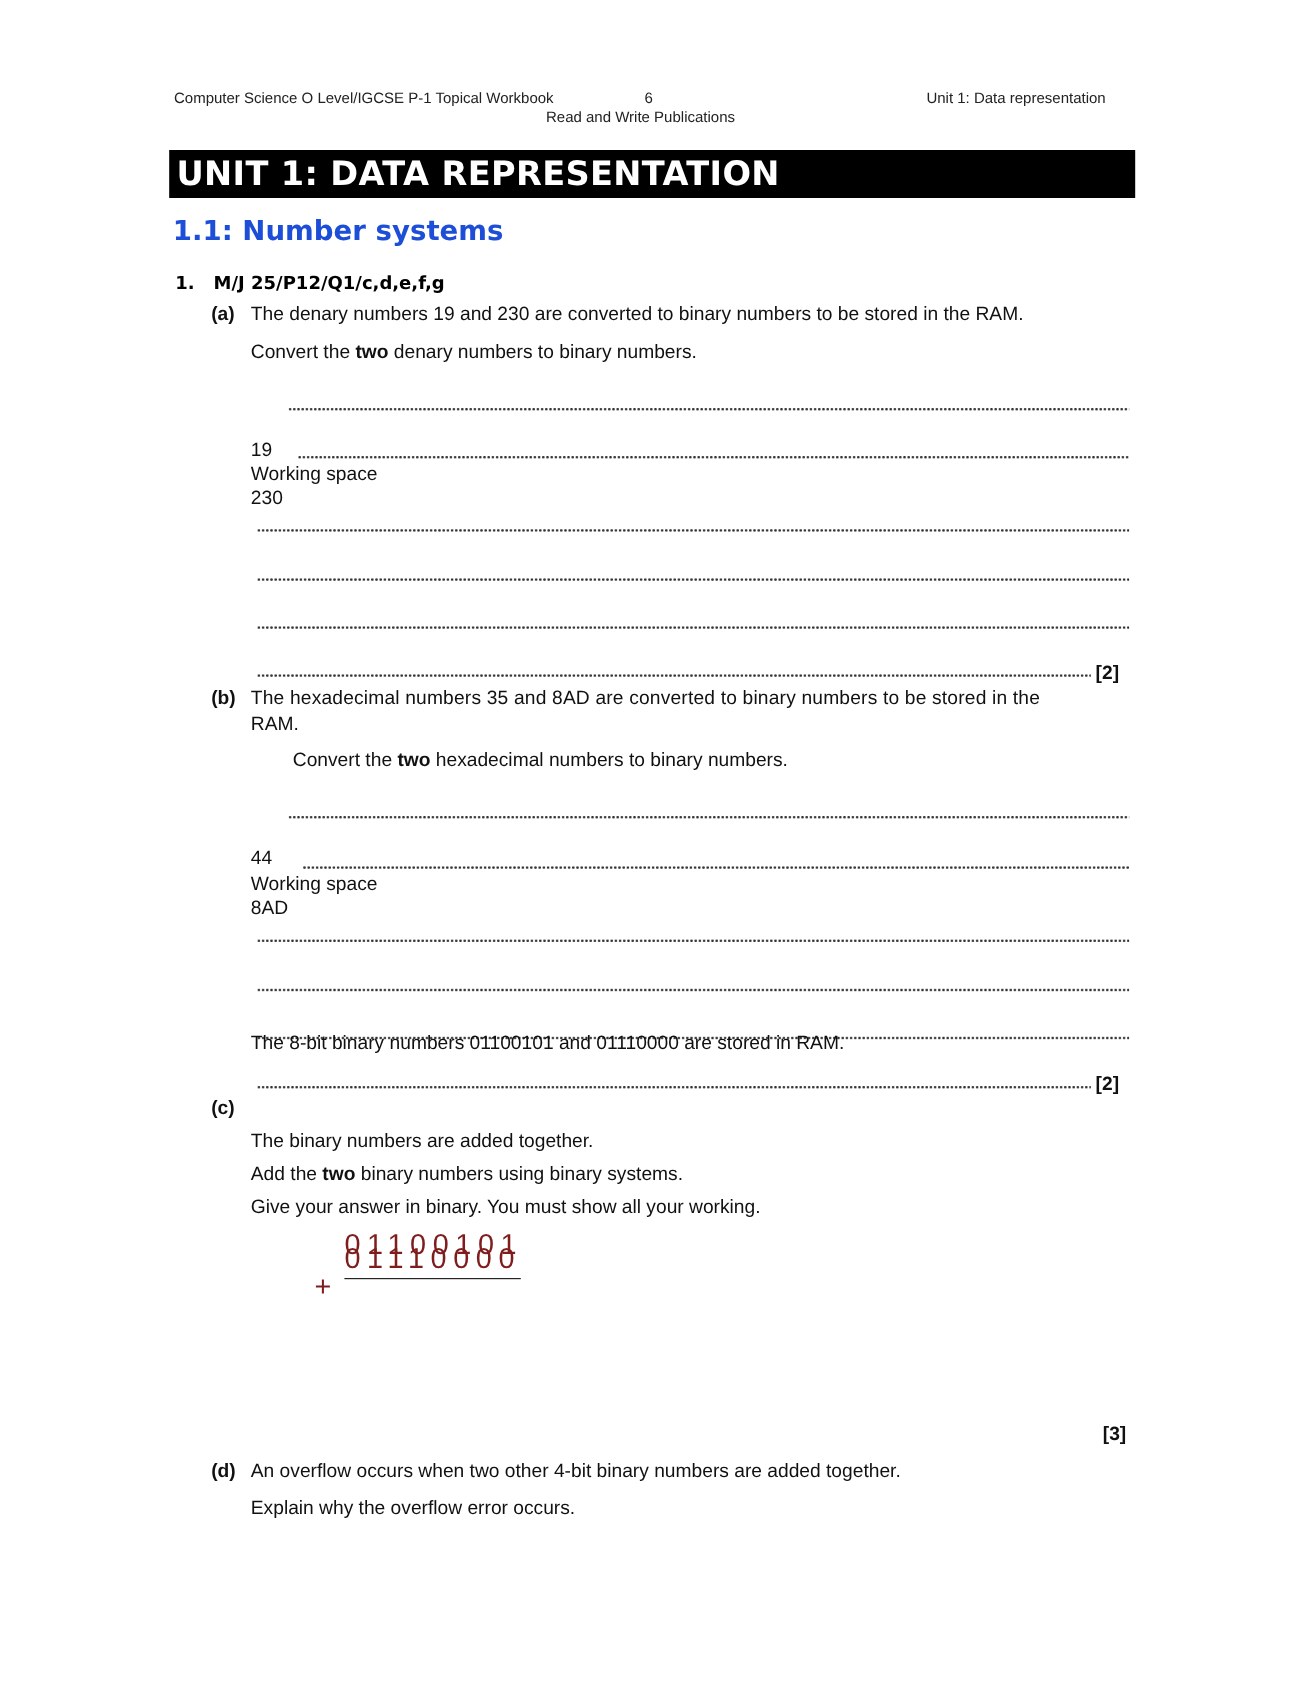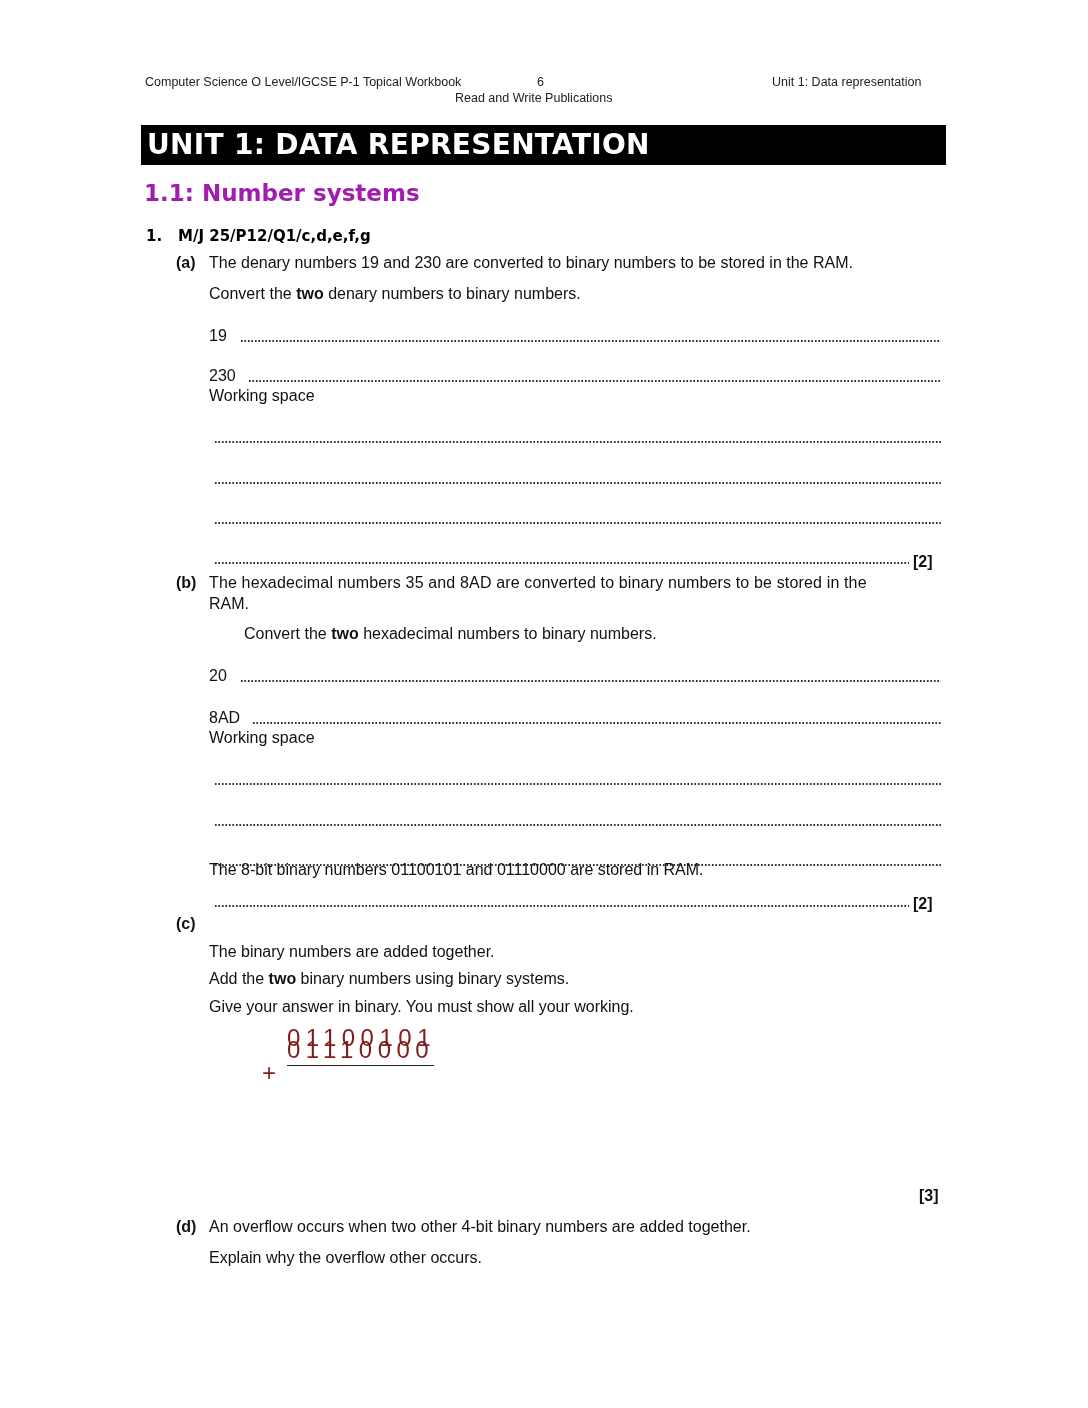--- a/index.html
+++ b/index.html
@@ -5,28 +5,28 @@
   html, body { margin: 0; padding: 0; background: #ffffff; }
   body { width: 1088px; height: 1408px; position: relative; overflow: hidden;
          font-family: "Liberation Sans", sans-serif; color: #111; }
   .abs { position: absolute; white-space: nowrap; }
   .hdr { font-size: 12.5px; color: #222; }
   .banner { position: absolute; left: 141px; top: 125px; width: 805px; height: 40px;
             background: #000; }
   .banner-text { position: absolute; left: 6px; top: 3px; color: #fff;
                  font-family: "DejaVu Sans", sans-serif; font-weight: 900; font-size: 28px;
                  letter-spacing: 0.3px; white-space: nowrap; }
-  .section-title { font-family: "DejaVu Sans", sans-serif; font-weight: 900; font-size: 23px; color: #a21caf; }
+  .section-title { font-family: "DejaVu Sans", sans-serif; font-weight: 900; font-size: 23px; color: #1d4ed8; }
   .q-title { font-family: "DejaVu Sans", sans-serif; font-weight: 900; font-size: 15px; color: #000; }
   .txt { font-size: 16px; color: #111; }
   .part { font-weight: bold; font-size: 16px; }
   .dots { position: absolute; height: 2px;
           background-image: radial-gradient(circle, #333 0.9px, transparent 1.1px);
           background-size: 3.5px 2px; background-repeat: repeat-x; }
-  .ans-label { font-size: 16px; }
+  .ans-label { font-size: 16px; margin-top: 40px; }
   .mark { font-weight: bold; font-size: 16px; }
   .binary { font-size: 24px; letter-spacing: 5.5px; color: #7f1d1d; }
   .underline { border-bottom: 1.5px solid #222; padding-bottom: 1px; }
 </style>
 </head>
 <body>
 
 <div class="abs hdr" style="left:145px; top:75px;">Computer Science O Level/IGCSE P-1 Topical Workbook</div>
 <div class="abs hdr" style="left:537px; top:75px;">6</div>
 <div class="abs hdr" style="left:772px; top:75px;">Unit 1: Data representation</div>
@@ -59,21 +59,21 @@
   <div class="dots" style="left:214px; top:562px; width:695px;"></div>
   <div class="abs mark" style="left:913px; top:553px;">[2]</div>
 </div>
 
 <div>
   <div class="abs part" style="left:176px; top:574px;">(b)</div>
   <div class="abs txt" style="left:209px; top:574px; letter-spacing:0.15px;">The hexadecimal numbers 35 and 8AD are converted to binary numbers to be stored in the</div>
   <div class="abs txt" style="left:209px; top:595px;">RAM.</div>
   <div class="abs txt" style="left:209px; top:625px;margin-left:35px;"><span>Convert the </span><b>two</b><span> hexadecimal numbers to binary numbers.</span></div>
 
-  <div class="abs ans-label" style="left:209px; top:667px;">20</div>
+  <div class="abs ans-label" style="left:209px; top:667px;">44</div>
   <div class="dots" style="left:240px; top:680px; width:701px;"></div>
 
   <div class="abs ans-label" style="left:209px; top:709px;">8AD</div>
   <div class="dots" style="left:252px; top:722px; width:689px;"></div>
   <div class="abs txt" style="left:209px; top:729px;">Working space</div>
 
   <div class="dots" style="left:214px; top:783px; width:727px;"></div>
   <div class="dots" style="left:214px; top:824px; width:727px;"></div>
   <div class="dots" style="left:214px; top:864px; width:727px;"></div>
   <div class="dots" style="left:214px; top:905px; width:695px;"></div>
@@ -90,14 +90,14 @@
   <div class="abs binary" style="left:287px; top:1024px;">01100101</div>
   <div class="abs binary" style="left:262px; top:1059px;">+</div>
   <div class="abs binary underline" style="left:287px; top:1036px;">01110000</div>
 
   <div class="abs mark" style="left:919px; top:1187px;">[3]</div>
 </div>
 
 <div>
   <div class="abs part" style="left:176px; top:1218px;">(d)</div>
   <div class="abs txt" style="left:209px; top:1218px;">An overflow occurs when two other 4-bit binary numbers are added together.</div>
-  <div class="abs txt" style="left:209px; top:1249px;">Explain why the overflow other occurs.</div>
+  <div class="abs txt" style="left:209px; top:1249px;">Explain why the overflow error occurs.</div>
 </div>
 
 </body></html>

